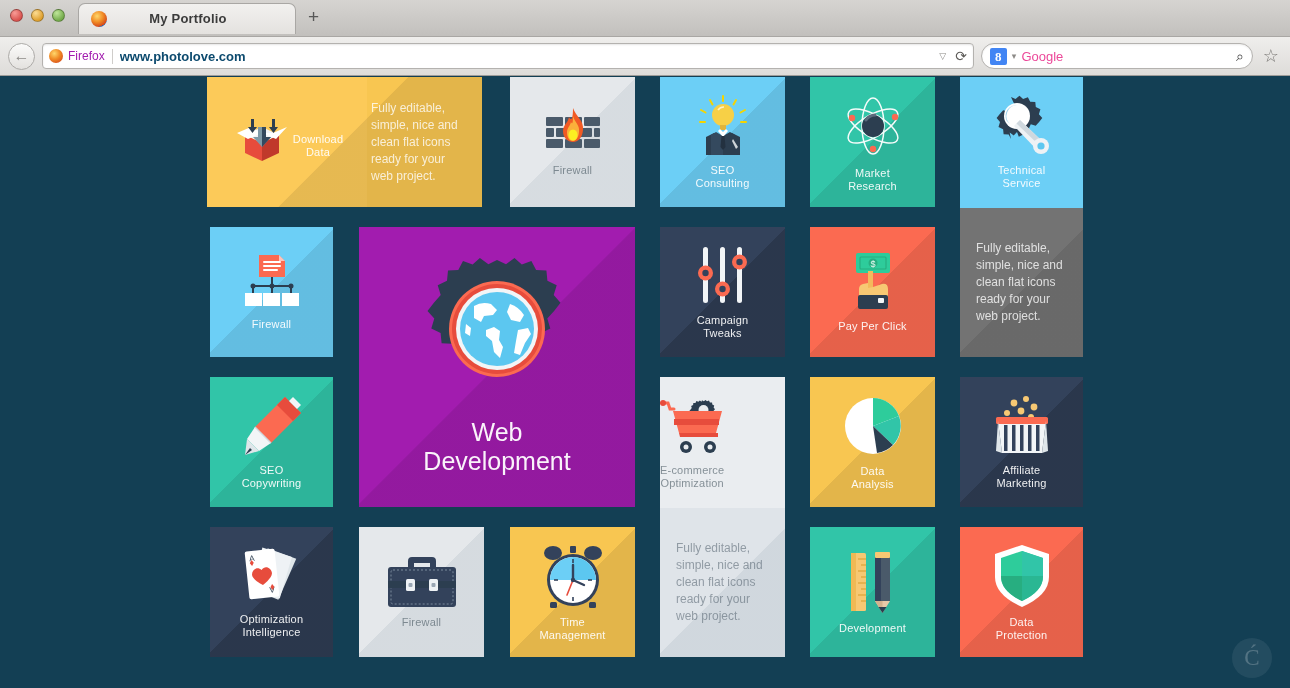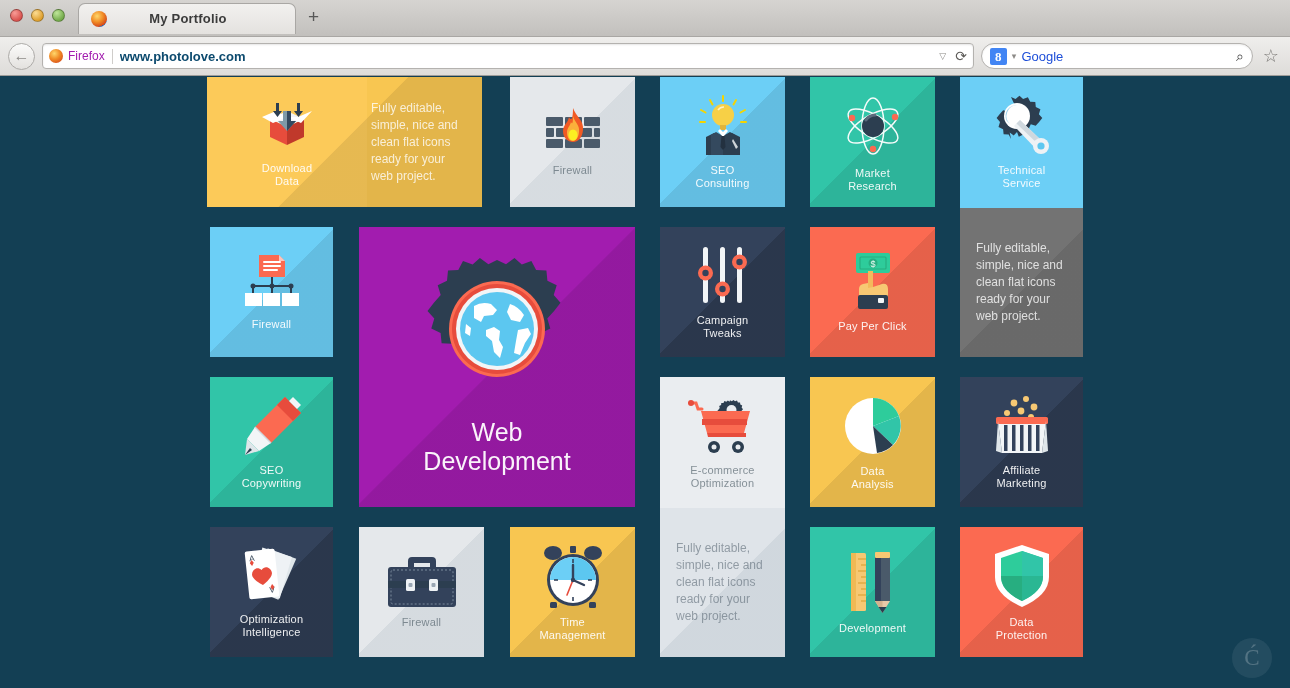--- a/index.html
+++ b/index.html
@@ -91,21 +91,21 @@
     background: #fff; border: 1px solid #b4b2af; border-radius: 13px;
     display: flex; align-items: center; padding: 0 8px; gap: 5px;
     box-shadow: inset 0 1px 2px rgba(0,0,0,.08);
   }
   .g-icon {
     width: 17px; height: 17px; background: #4285f4; border-radius: 2px;
     color: #fff; font-size: 13px; font-weight: bold;
     display: flex; align-items: center; justify-content: center;
     font-family: "Liberation Serif", serif; line-height: 1;
   }
-  .search-engine { font-size: 13px; color: #1d4ed8; flex: 1; }
+  .search-engine { font-size: 13px; color: #ec4899; flex: 1; }
   .search-mag { font-size: 14px; color: #444; }
   .star { font-size: 18px; color: #7d7b78; flex: 0 0 auto; padding: 0 3px; }
 
   
   .page {
     position: absolute; top: 77px; left: 0;
     width: 1290px; height: 611px;
     background: #133f54;
     overflow: hidden;
   }
@@ -215,21 +215,21 @@
     <div class="star">☆</div>
   </div>
 
   <div class="page">
     <div class="grid">
 
       <div class="tile" style="left:0; top:0; width:275px; height:130px; background:#f8c651;">
         <div class="tile-inner" style="flex-direction:row;">
           <div style="position:absolute;left:0;top:0;width:160px;height:100%;background:#fcca59;"></div>
           <div class="lsh"></div>
-          <div style="position:relative;z-index:2;width:160px;height:100%;display:flex;flex-direction:column;align-items:center;justify-content:center;">
+          <div style="position:relative;z-index:2;width:160px;height:100%;display:flex;flex-direction:row;align-items:center;justify-content:center;">
             <div class="icon-wrap">
               <svg width="62" height="58" viewBox="0 0 62 58">
                 <path d="M14 22 L31 14 L48 22 L31 30 Z" fill="#f2f4f6"></path>
                 <path d="M14 22 L14 40 L31 48 L31 30 Z" fill="#e74c3c"></path>
                 <path d="M48 22 L48 40 L31 48 L31 30 Z" fill="#c0392b"></path>
                 <path d="M6 20 L20 14 L31 20 L17 26 Z" fill="#fff"></path>
                 <path d="M42 20 L56 14 L56 14 L45 26 L31 20 Z" fill="#fff"></path>
                 <path d="M20 6 L23 6 L23 14 L26 14 L21.5 20 L17 14 L20 14 Z" fill="#2c3e50"></path>
                 <path d="M41 6 L44 6 L44 14 L47 14 L42.5 20 L38 14 L41 14 Z" fill="#2c3e50"></path>
                 <path d="M27 14 L35 14 L35 24 L40 24 L31 34 L22 24 L27 24 Z" fill="#7f9aa8"></path>
@@ -463,21 +463,21 @@
           </div>
           <div class="tile-label">SEO
 Copywriting</div>
         </div>
       </div>
 
       <div class="tile" style="left:453px; top:300px; width:125px; height:280px; background:#dfe4e9;">
         <div class="tile-inner" style="justify-content:flex-start;">
           <div style="position:absolute;left:0;top:0;width:100%;height:131px;background:#eaedf0;"></div>
           <div class="lsh" style="height:131px;background:linear-gradient(135deg, rgba(0,0,0,0) 49.6%, rgba(120,140,155,.14) 49.8%, rgba(120,140,155,.14) 100%);"></div>
-          <div style="position:relative;z-index:2;width:100%;height:131px;display:flex;flex-direction:column;align-items:center;justify-content:center;">
+          <div style="position:relative;z-index:2;width:100%;height:131px;display:flex;flex-direction:column;align-items:flex-start;justify-content:center;">
             <div class="icon-wrap">
               <svg width="70" height="62" viewBox="0 0 70 62">
                 <path d="M35 4 l3.5 1.6 3.2-2.4 2.8 2.5 3.7-1.4 1.8 3.5 4 .2.4 4 3.6 1.7-1.2 3.8 2.6 3-2.5 3.1-2.6 3 1.2 3.8-3.6 1.7-.4 4-4 .2-1.8 3.5-3.7-1.4-2.8 2.5-3.2-2.4L35 36l-3.5 1.6" fill="#2c3e50" opacity="0"></path>
                 <g transform="translate(26,2)">
                   <path d="M17 0 l3.4 1.6 3.1-2.3 2.7 2.4 3.6-1.3 1.7 3.4 3.9.1.4 3.9 3.5 1.7-1.1 3.7 2.5 2.9-2.4 3-2.5 2.9 1.1 3.7-3.5 1.7-.4 3.9-3.9.1-1.7 3.4-3.6-1.3-2.7 2.4-3.1-2.3L17 36 l-3.4-1.6-3.1 2.3-2.7-2.4-3.6 1.3-1.7-3.4-3.9-.1-.4-3.9L-5 26.5l1.1-3.7L-6.4 20l2.4-3 2.5-2.9-1.1-3.7 3.5-1.7.4-3.9 3.9-.1 1.7-3.4 3.6 1.3 2.7-2.4 3.1 2.3z" fill="#2c3e50" transform="scale(0.55) translate(12,6)"></path>
                   <circle cx="17.5" cy="13" r="5" fill="#eaedf0"></circle>
                 </g>
                 <path d="M2 8 L8 8 L10 14 L14 14" stroke="#fb6a51" stroke-width="3" fill="none" stroke-linecap="round"></path>
                 <circle cx="3" cy="8" r="3" fill="#e74c3c"></circle>
                 <path d="M13 16 L62 16 L56 38 L19 38 Z" fill="#fb6a51"></path>

